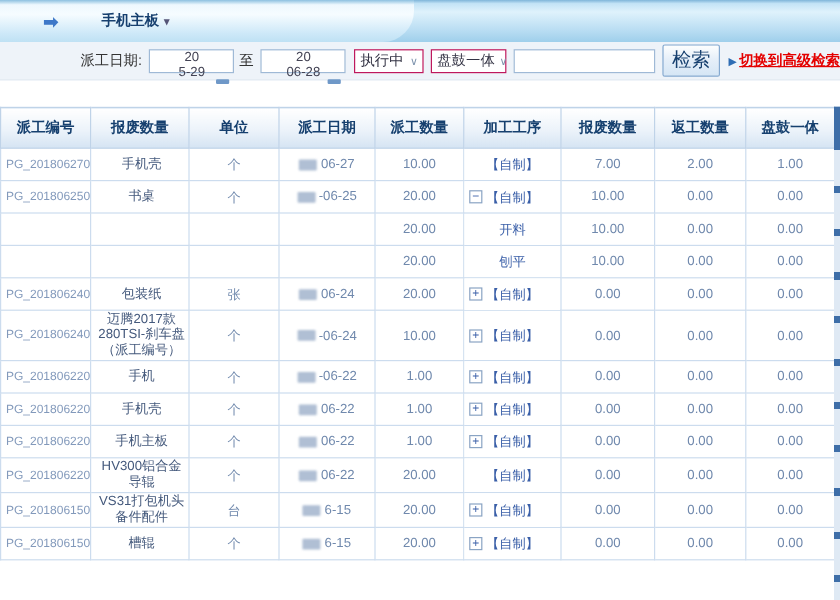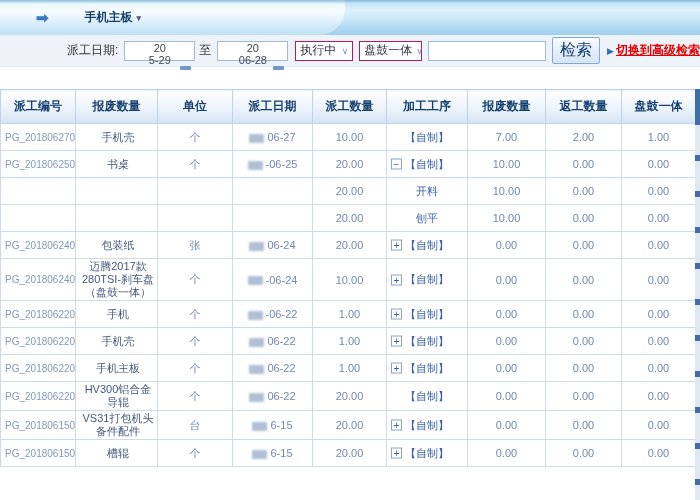--- a/index.html
+++ b/index.html
@@ -170,21 +170,21 @@
             <td>张</td>
             <td class="date"><span class="blob"></span>06-24</td>
             <td>20.00</td>
             <td class="process"><span class="expicon">+</span>【自制】</td>
             <td>0.00</td>
             <td>0.00</td>
             <td>0.00</td>
           </tr>
           <tr>
             <td class="code">PG_20180624001</td>
-            <td class="product">迈腾2017款280TSI-刹车盘（盘鼓一体）</td>
+            <td class="product">迈腾2017款280TSI-刹车盘（派工编号）</td>
             <td>个</td>
             <td class="date"><span class="blob"></span>-06-24</td>
             <td>10.00</td>
             <td class="process"><span class="expicon">+</span>【自制】</td>
             <td>0.00</td>
             <td>0.00</td>
             <td>0.00</td>
           </tr>
           <tr>
             <td class="code">PG_20180622004</td>

